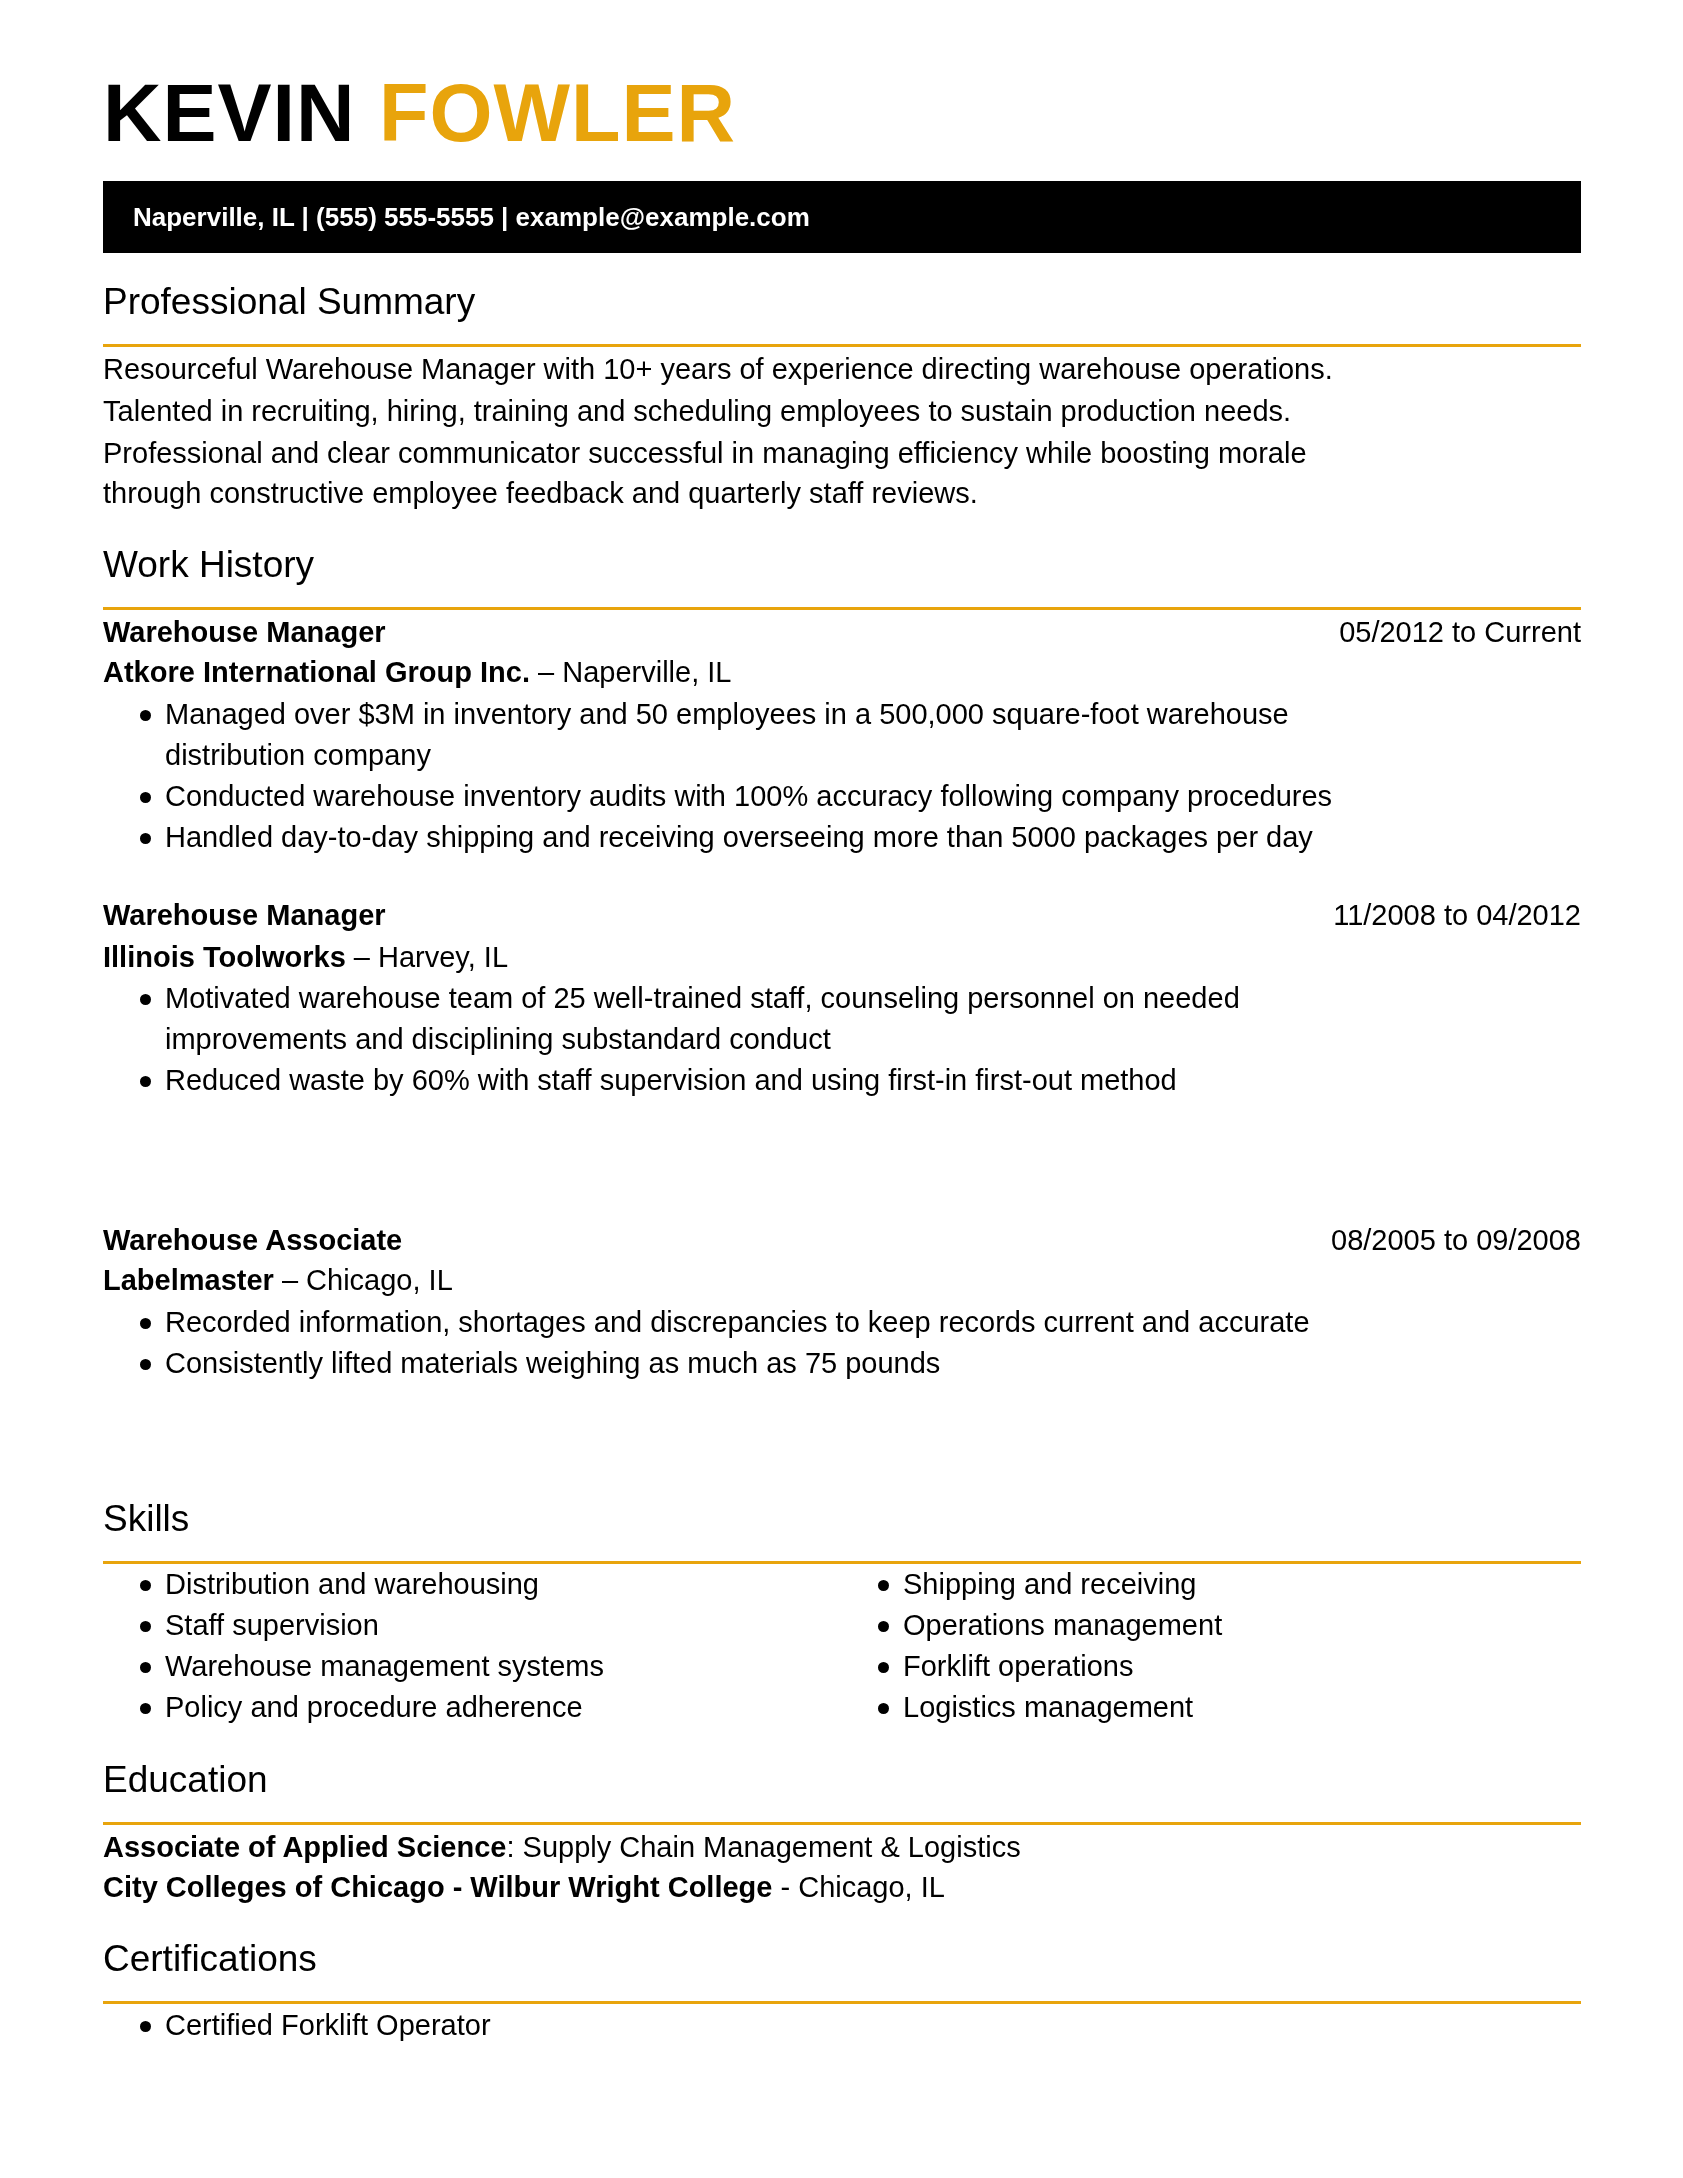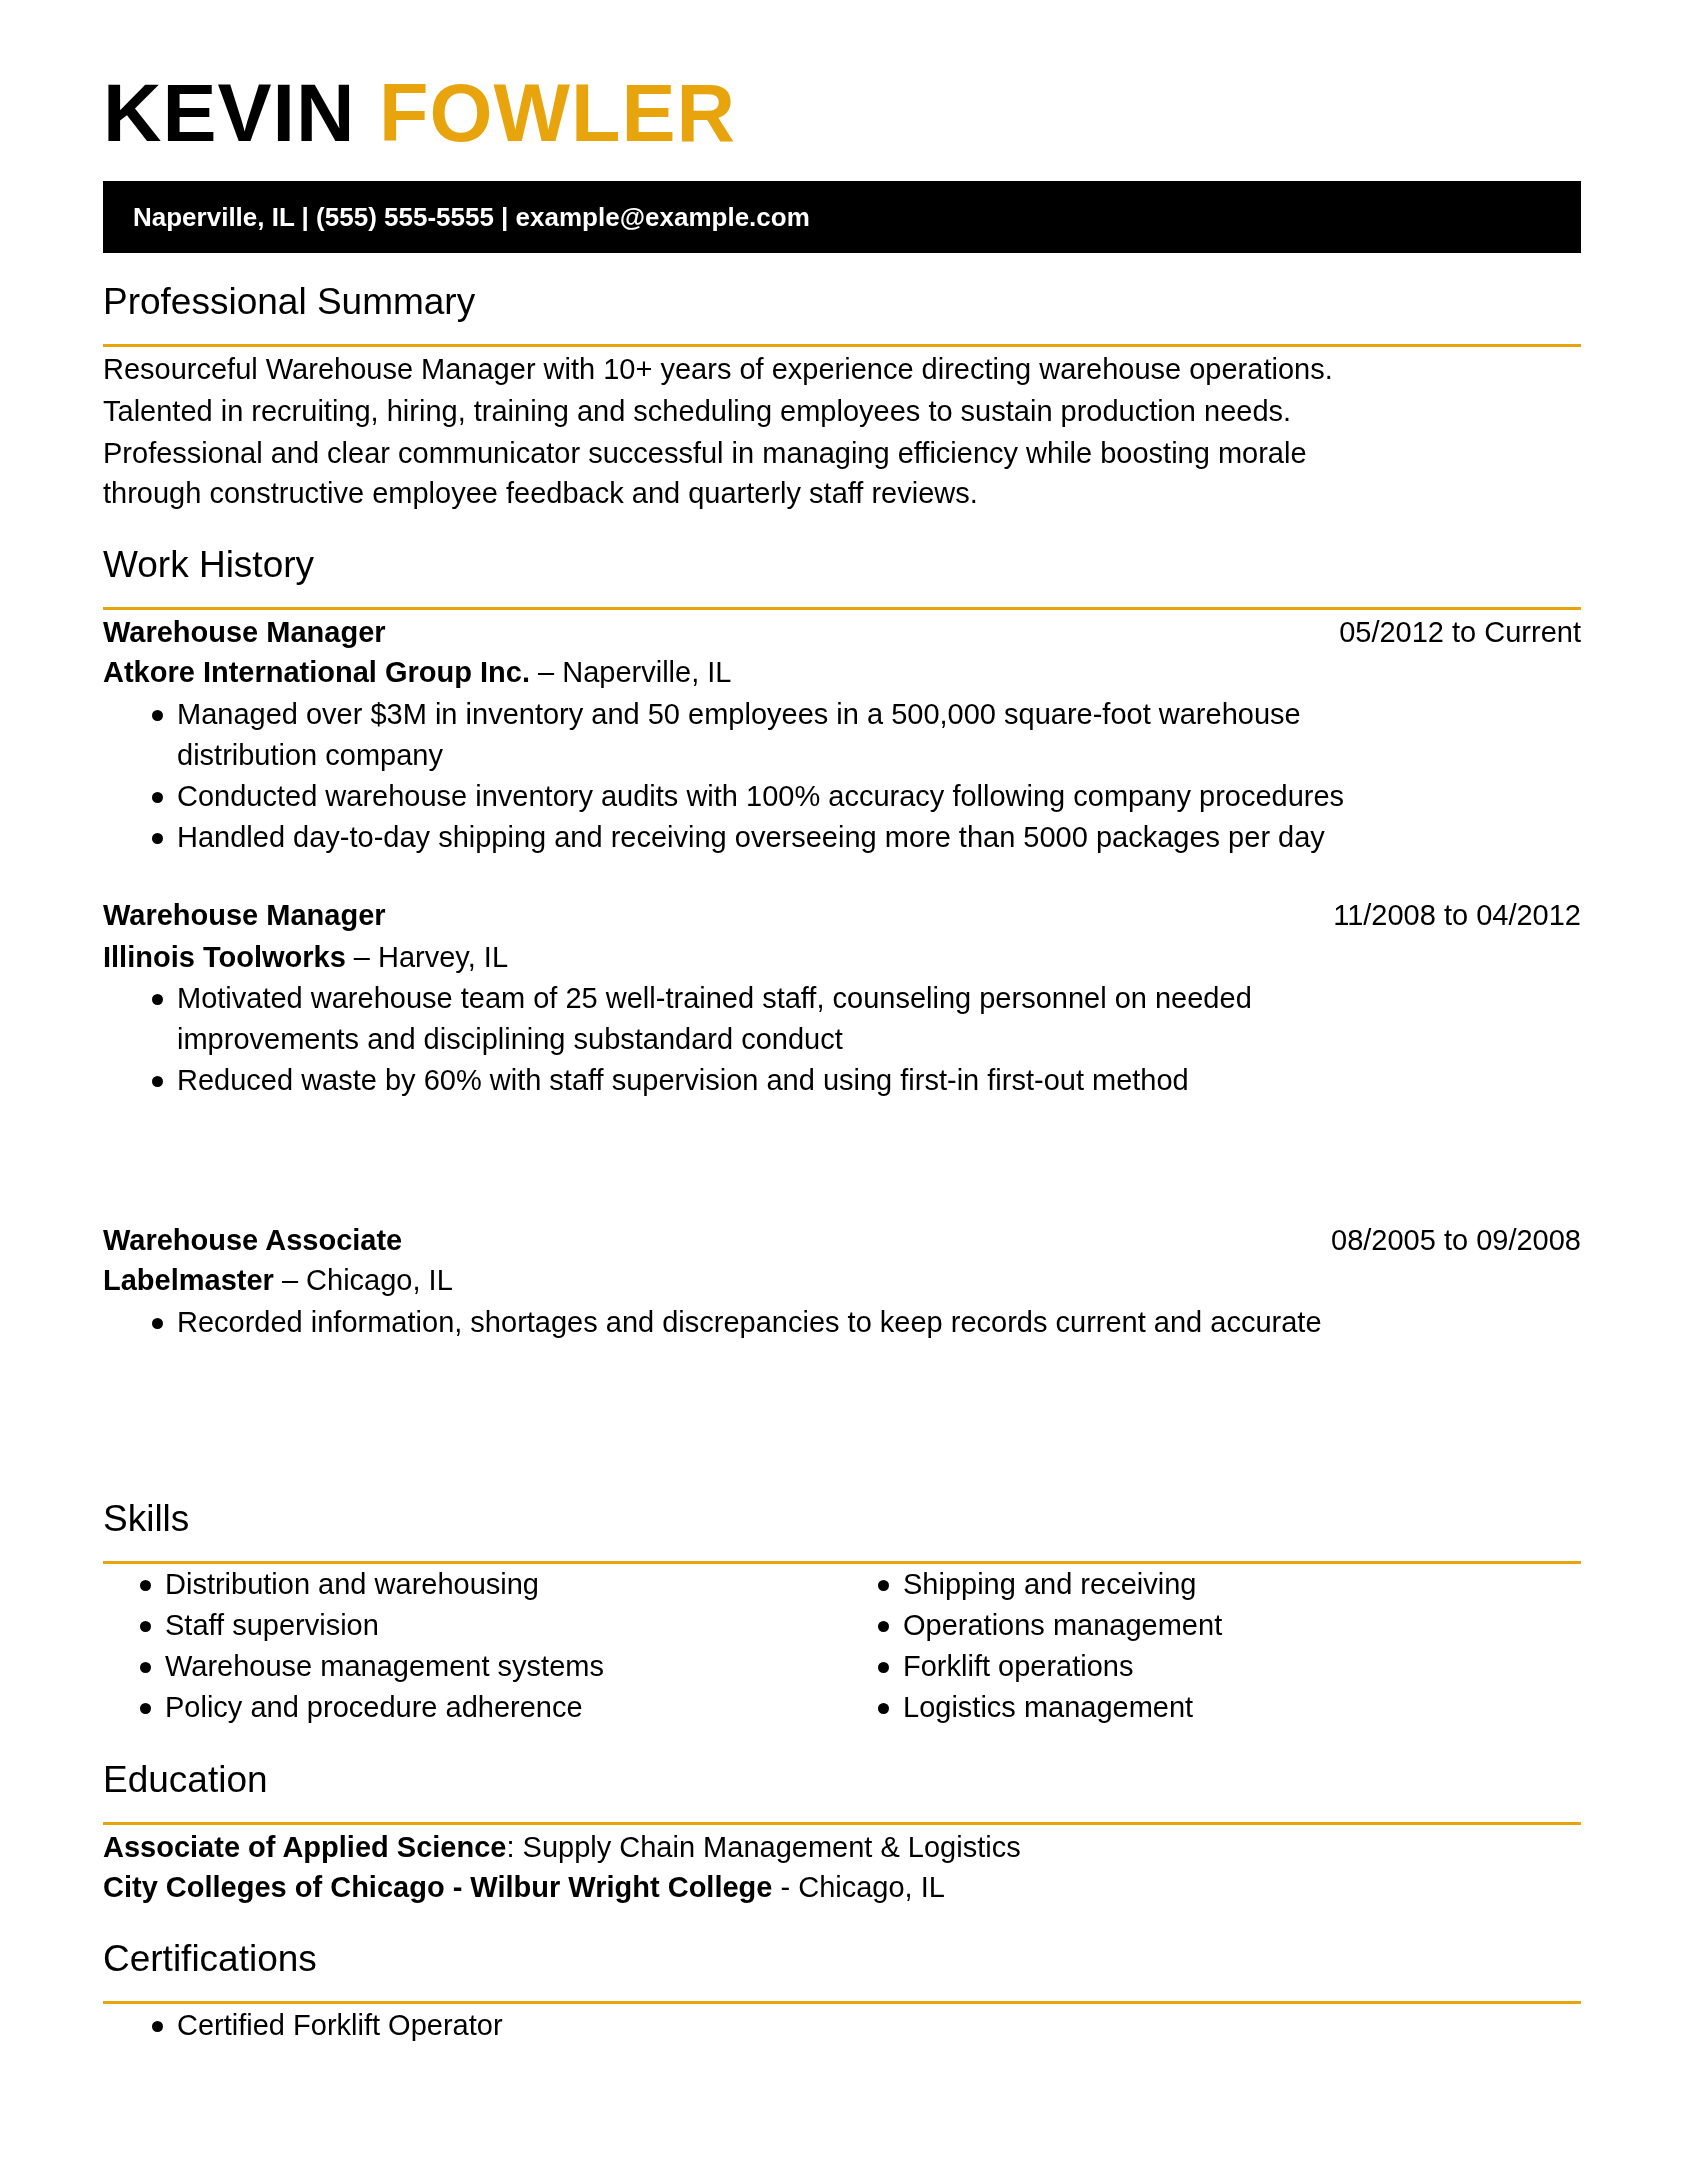--- a/index.html
+++ b/index.html
@@ -10,21 +10,21 @@
           letter-spacing: 1px; line-height: 1; white-space: nowrap; }
   .name .last { color: #E8A40C; }
   .contact-bar { position: absolute; top: 181px; left: 0; width: 1478px; height: 72px;
                  background: #000; color: #fff; font-weight: bold; font-size: 26px;
                  line-height: 72px; box-sizing: border-box; padding-left: 30px; }
   .sec-title { position: absolute; left: 0; width: 1478px; font-size: 37px; line-height: 44px;
                border-bottom: 3px solid #E8A40C; padding-bottom: 20px; font-weight: normal; }
   .txt { position: absolute; left: 0; font-size: 29px; line-height: 41px; white-space: nowrap; }
   .b { font-weight: bold; }
   .date { position: absolute; right: 0; font-size: 29px; line-height: 41px; white-space: nowrap; }
-  ul.bl { position: absolute; left: 12px; margin: 0; padding: 0; list-style: none; width: 1478px; }
+  ul.bl { position: absolute; left: 0; margin: 0; padding: 0; list-style: none; width: 1478px; }
   ul.bl li { position: relative; padding-left: 62px; font-size: 29px; line-height: 41px; }
   ul.bl li .dot { position: absolute; left: 37px; top: 16px; width: 11px; height: 11px;
                   border-radius: 50%; background: #000; }
   .skills-col { position: absolute; width: 738px; }
 </style>
 </head>
 <body>
 
 <div class="page">
 
@@ -55,20 +55,21 @@
   <ul class="bl" style="top:978px">
     <li><span class="dot"></span><span>Motivated warehouse team of 25 well-trained staff, counseling personnel on needed</span><br><span>improvements and disciplining substandard conduct</span></li>
     <li><span class="dot"></span><span>Reduced waste by 60% with staff supervision and using first-in first-out method</span></li>
   </ul>
 
   <div class="txt b" style="top:1220px">Warehouse Associate</div>
   <div class="date" style="top:1220px">08/2005 to 09/2008</div>
   <div class="txt" style="top:1260px"><span class="b">Labelmaster</span><span> – Chicago, IL</span></div>
   <ul class="bl" style="top:1302px">
     <li><span class="dot"></span><span>Recorded information, shortages and discrepancies to keep records current and accurate</span></li>
+    <li><span class="dot"></span><span>Consistently lifted materials weighing as much as 75 pounds</span></li>
   </ul>
 
   <div class="sec-title" style="top:1497px">Skills</div>
   <ul class="bl skills-col" style="top:1564px; left:0">
     <li><span class="dot"></span><span>Distribution and warehousing</span></li>
     <li><span class="dot"></span><span>Staff supervision</span></li>
     <li><span class="dot"></span><span>Warehouse management systems</span></li>
     <li><span class="dot"></span><span>Policy and procedure adherence</span></li>
   </ul>
   <ul class="bl skills-col" style="top:1564px; left:738px">

